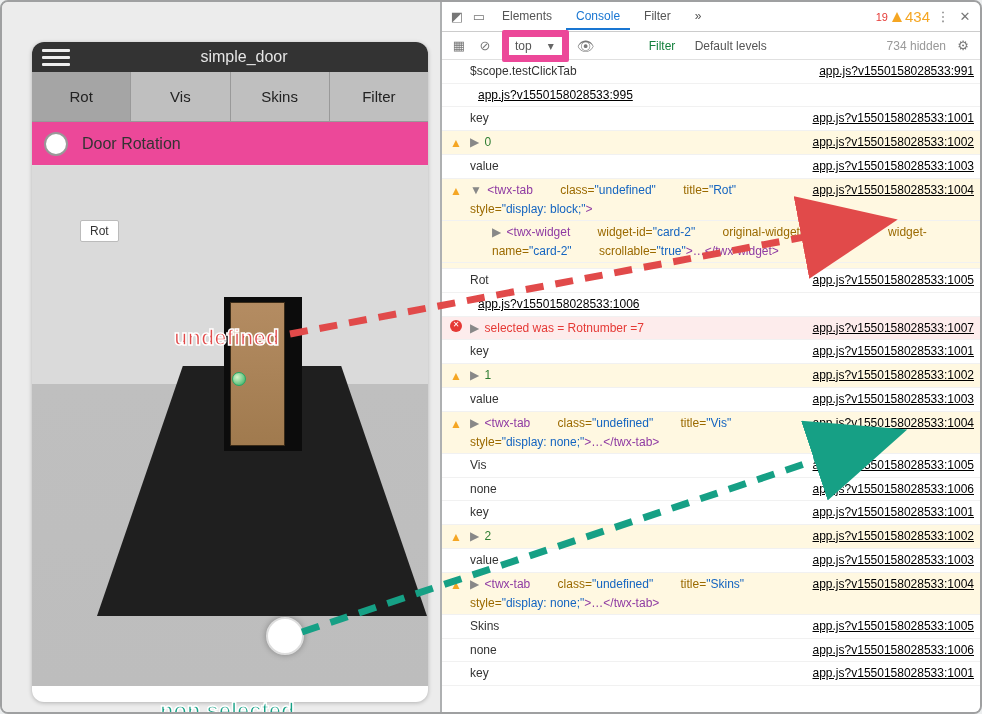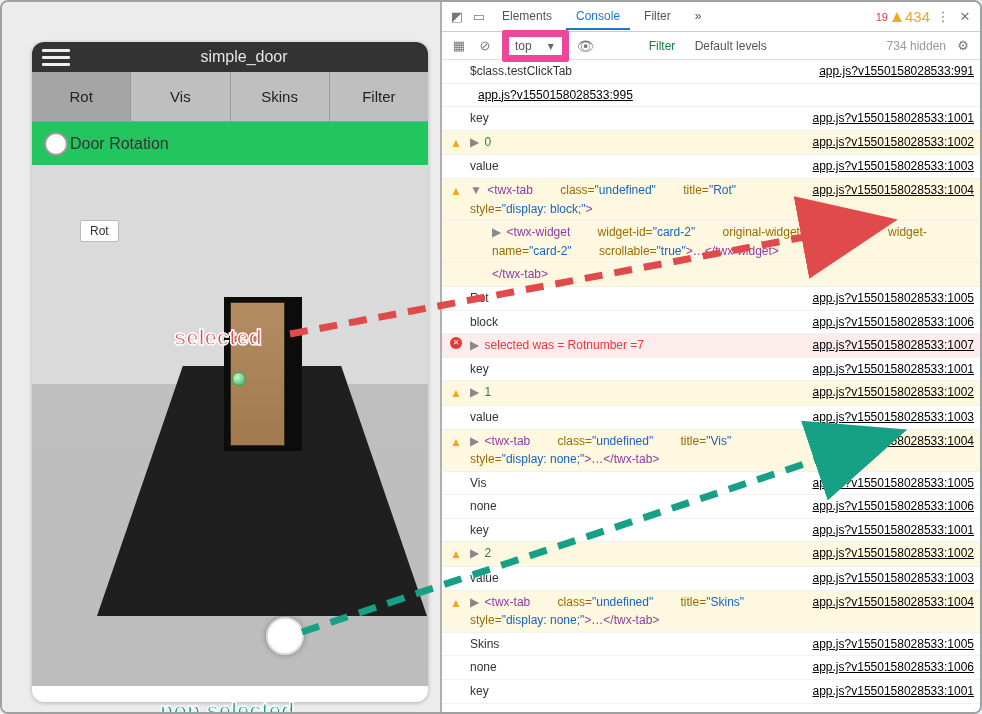--- a/index.html
+++ b/index.html
@@ -13,21 +13,21 @@
   .app-header { height:30px; background:#333; display:flex; align-items:center; padding:0 10px; color:#eee; }
   .hamburger { width:28px; height:28px; display:flex; flex-direction:column; justify-content:center; gap:4px; cursor:pointer; }
   .hamburger span { height:3px; background:#eee; border-radius:1px; }
   .app-title { flex:1; text-align:center; font-size:16px; color:#e5e5e5; }
 
   .tabs { display:flex; height:50px; background:#bfbfbf; border-bottom:1px solid #999; }
   .tab { flex:1 1 0; display:flex; align-items:center; justify-content:center; font-size:15px; color:#222; border-right:1px solid #999; cursor:pointer; }
   .tab.active { background:#a5a5a5; }
   .tab:last-child { border-right:none; }
 
-  .row-section { display:flex; align-items:center; height:44px; border-bottom:1px solid #ddd; padding:17px 12px; gap:2px; background:#22c55e; }
+  .row-section { display:flex; align-items:center; height:44px; border-bottom:1px solid #ddd; padding:17px 12px; gap:14px; background:#ec4899; }
   .radio-dot { width:24px; height:24px; border-radius:50%; border:2px solid #999; background:#fff; }
   .row-label { font-size:16px; color:#333; }
 
   .viewport { position:relative; height:520px; background:#3a3a3a; overflow:hidden; }
   .sky { position:absolute; inset:0; background:linear-gradient(#dadada 0%,#dadada 42%, #a0a0a0 42.2%, #bfbfbf 80%); }
   .ground-tile { position:absolute; inset:0; }
   .ground-tile::after{ content:""; position:absolute; left:0; right:0; bottom:0; height:58%;
     background:
       linear-gradient(#bfbfbf, #bdbdbd); }
   .floor-poly { position:absolute; left:65px; bottom:70px; width:330px; height:250px;
@@ -114,21 +114,21 @@
         <div class="sky"></div>
         <div class="ground-tile"></div>
         <div class="floor-poly"></div>
         <div class="door-frame"></div>
         <div class="door-panel"></div>
         <div class="door-knob"></div>
       </div>
     </div>
 
     <div class="tooltip-rot">Rot</div>
-    <div class="overlay-label lbl-selected">selected</div>
+    <div class="overlay-label lbl-selected">undefined</div>
     <div class="circle-target ct1"></div>
     <div class="overlay-label lbl-nonsel">non selected</div>
   </div>
 
   <div class="right">
     <div class="dt-tabs">
       <div class="dt-ico">◩</div>
       <div class="dt-ico">▭</div>
       <div class="dt-tab">Elements</div>
       <div class="dt-tab active">Console</div>
@@ -155,21 +155,21 @@
       <div class="filter-input">Filter</div>
       <div>Default levels</div>
       <div class="dt-spacer"></div>
       <div style="color:#999">734 hidden</div>
       <div class="dt-ico">⚙</div>
     </div>
 
     <div class="console-list" id="console-list">
         <div class="cl-row ">
           <div class="cl-gut"></div>
-          <div class="cl-msg"><span>$class.testClickTab</span></div>
+          <div class="cl-msg"><span>$scope.testClickTab</span></div>
           <span class="cl-src">app.js?v1550158028533:991</span>
         </div>
         <div class="cl-row ">
           <div class="cl-gut"></div>
           <span class="cl-src">app.js?v1550158028533:995</span>
         </div>
         <div class="cl-row ">
           <div class="cl-gut"></div>
           <div class="cl-msg"><span>key</span></div>
           <span class="cl-src">app.js?v1550158028533:1001</span>
@@ -192,30 +192,28 @@
           </div>
           <div class="cl-msg"><span class="cl-caret">▼ </span><span><span class="c-tag">&lt;</span><span class="c-tag">twx-tab</span><span class="c-attr"> class=</span><span class="c-str">"undefined"</span><span class="c-attr"> title=</span><span class="c-str">"Rot"</span><span class="c-attr"> style=</span><span class="c-str">"display: block;"</span><span class="c-tag">&gt;</span></span></div>
           <span class="cl-src">app.js?v1550158028533:1004</span>
         </div>
         <div class="cl-row warn">
           <div class="cl-gut"></div>
           <div class="cl-msg" style="padding-left: 22px;"><span class="cl-caret">▶ </span><span><span class="c-tag">&lt;</span><span class="c-tag">twx-widget</span><span class="c-attr"> widget-id=</span><span class="c-str">"card-2"</span><span class="c-attr"> original-widget=</span><span class="c-str">"twx-card"</span><span class="c-attr"> widget-name=</span><span class="c-str">"card-2"</span><span class="c-attr"> scrollable=</span><span class="c-str">"true"</span><span class="c-tag">&gt;</span><span class="c-tag">…</span><span class="c-tag">&lt;/</span><span class="c-tag">twx-widget</span><span class="c-tag">&gt;</span></span></div>
         </div>
         <div class="cl-row warn">
           <div class="cl-gut"></div>
-          <div class="cl-msg" style="padding-left: 22px;"><span><span class="c-tag">&lt;/</span><span class="c-tag">twx-tab</span><span class="c-tag">&gt;</span></span></div>
         </div>
         <div class="cl-row ">
           <div class="cl-gut"></div>
           <div class="cl-msg"><span>Rot</span></div>
           <span class="cl-src">app.js?v1550158028533:1005</span>
         </div>
         <div class="cl-row ">
           <div class="cl-gut"></div>
-          <div class="cl-msg"><span>block</span></div>
           <span class="cl-src">app.js?v1550158028533:1006</span>
         </div>
         <div class="cl-row err">
           <div class="cl-gut">
             <span class="g-err">✕</span>
           </div>
           <div class="cl-msg"><span class="cl-caret">▶ </span><span class="c-err">selected was = Rotnumber =7</span></div>
           <span class="cl-src">app.js?v1550158028533:1007</span>
         </div>
         <div class="cl-row ">

